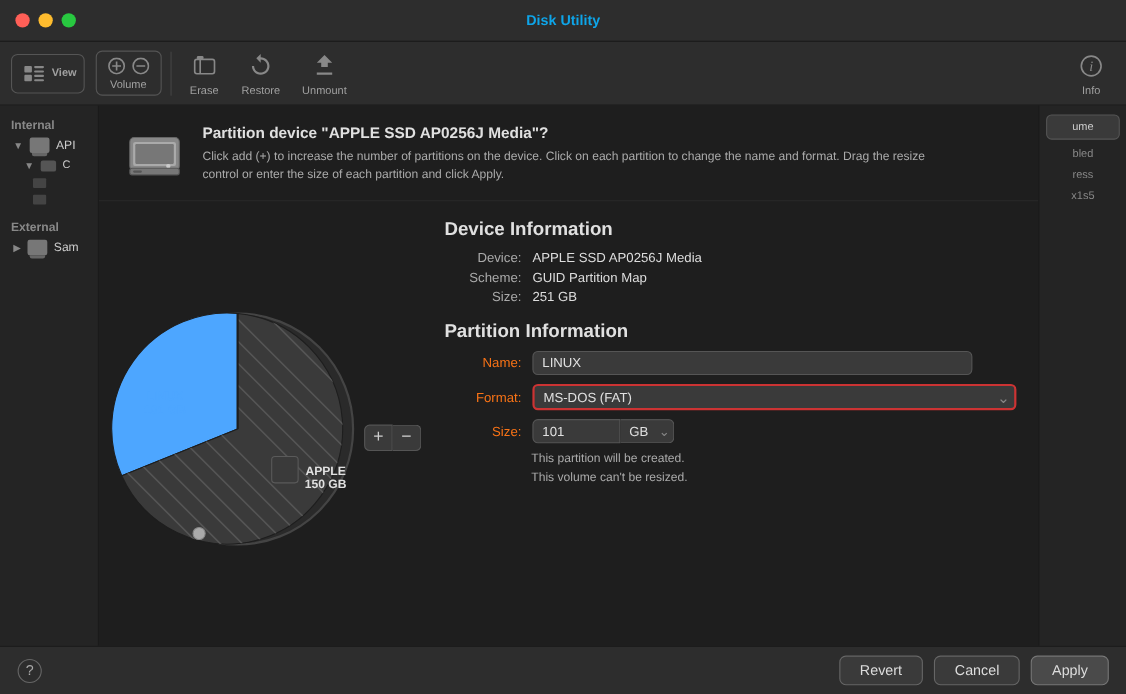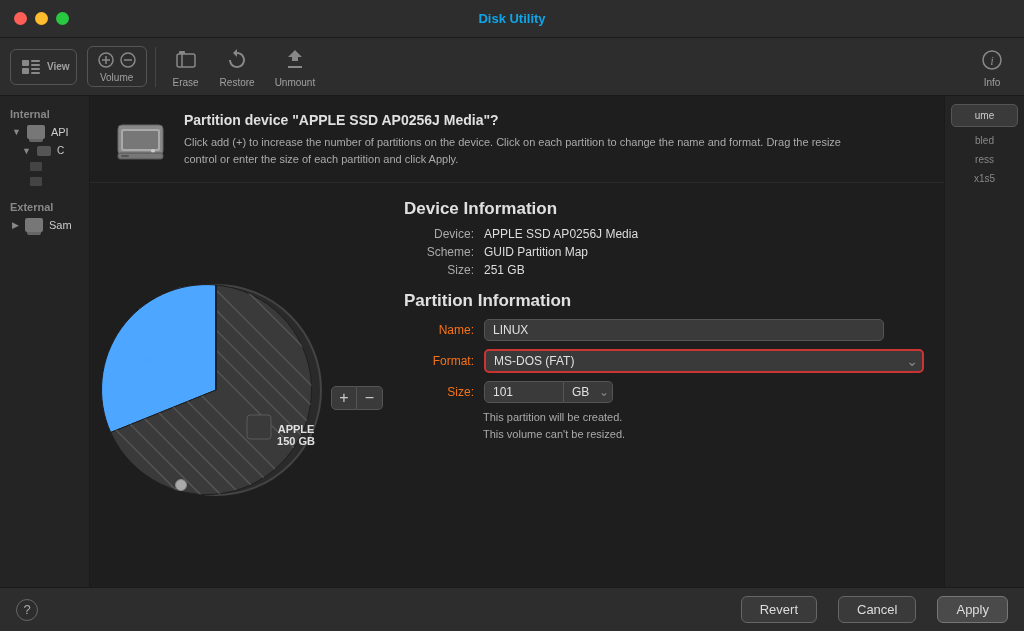--- a/index.html
+++ b/index.html
@@ -447,21 +447,21 @@
       color: #aaa;
       font-size: 13px;
       display: flex;
       align-items: center;
       justify-content: center;
       cursor: pointer;
     }
     .bottom-buttons {
       margin-left: auto;
       display: flex;
-      gap: 21px;
+      gap: 10px;
       padding-left: 32px;
     }
     .btn-default {
       background: #3a3a3a;
       border: 1px solid #666;
       border-radius: 6px;
       color: #ddd;
       padding: 5px 18px;
       font-size: 13px;
       cursor: pointer;

